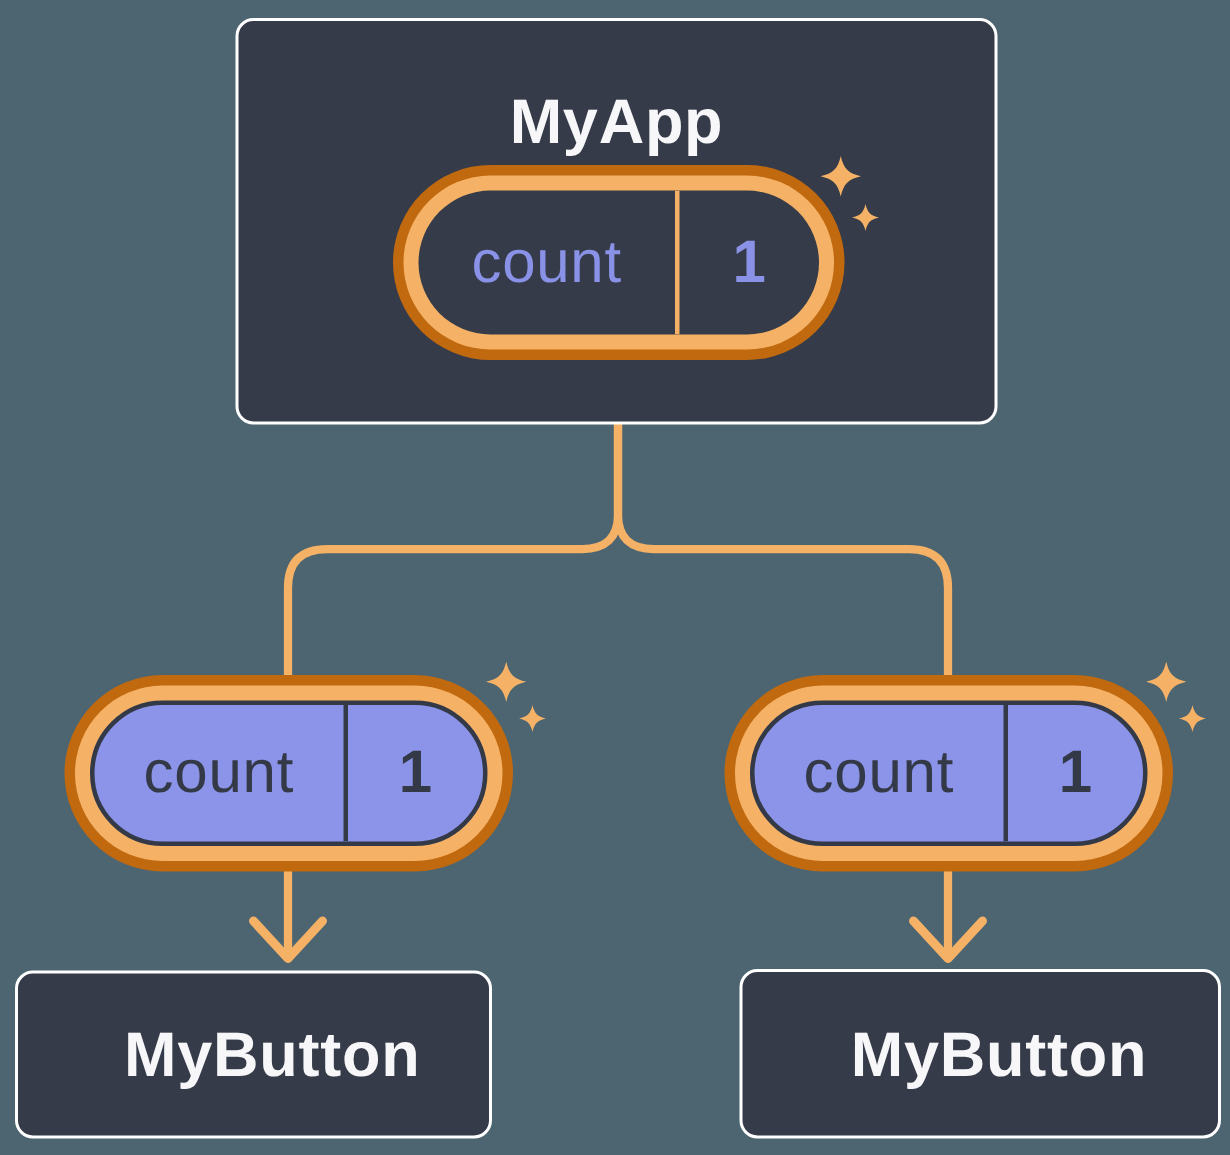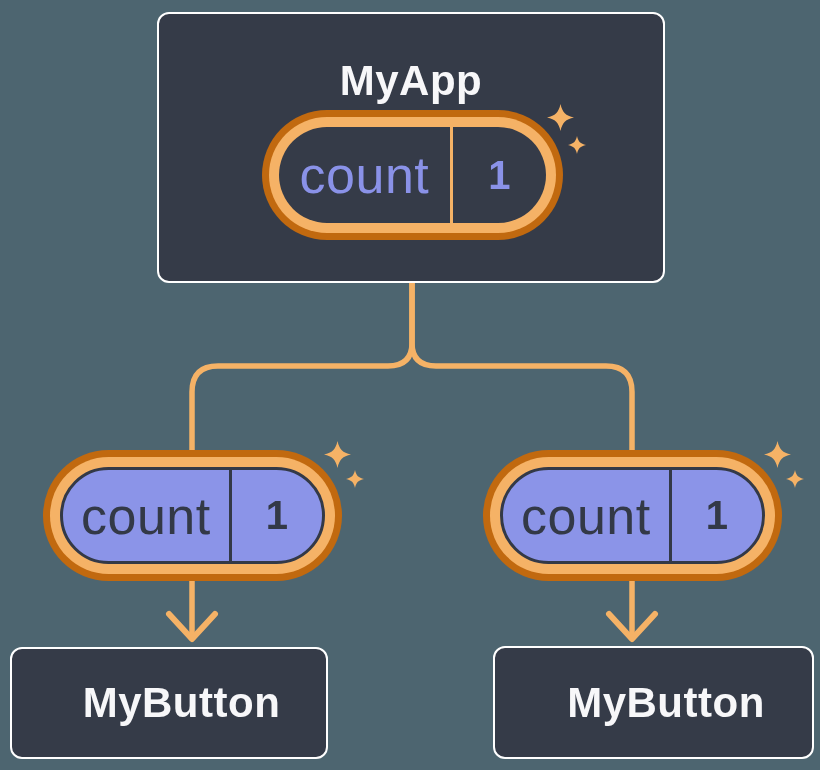--- a/index.html
+++ b/index.html
@@ -74,21 +74,21 @@
   }
   .pill-inner.state{ background: var(--node-fill); color: var(--purple-text); }
   .pill-inner.prop{
     background: var(--purple-fill);
     border:3px solid var(--pill-dark);
     color: var(--pill-dark);
   }
   .pill-key{
     width:64%;
     display:flex; align-items:center; justify-content:center;
-    font-size:52px;
+    font-size:40px;
     letter-spacing:0.5px;
   }
   .pill-divider{ width:3px; flex:none; }
   .state .pill-divider{ background: var(--orange-light); }
   .prop .pill-divider{ background: var(--pill-dark); }
   .pill-value{
     flex:1;
     display:flex; align-items:center; justify-content:center;
     font-weight:700;
     font-size:40px;

